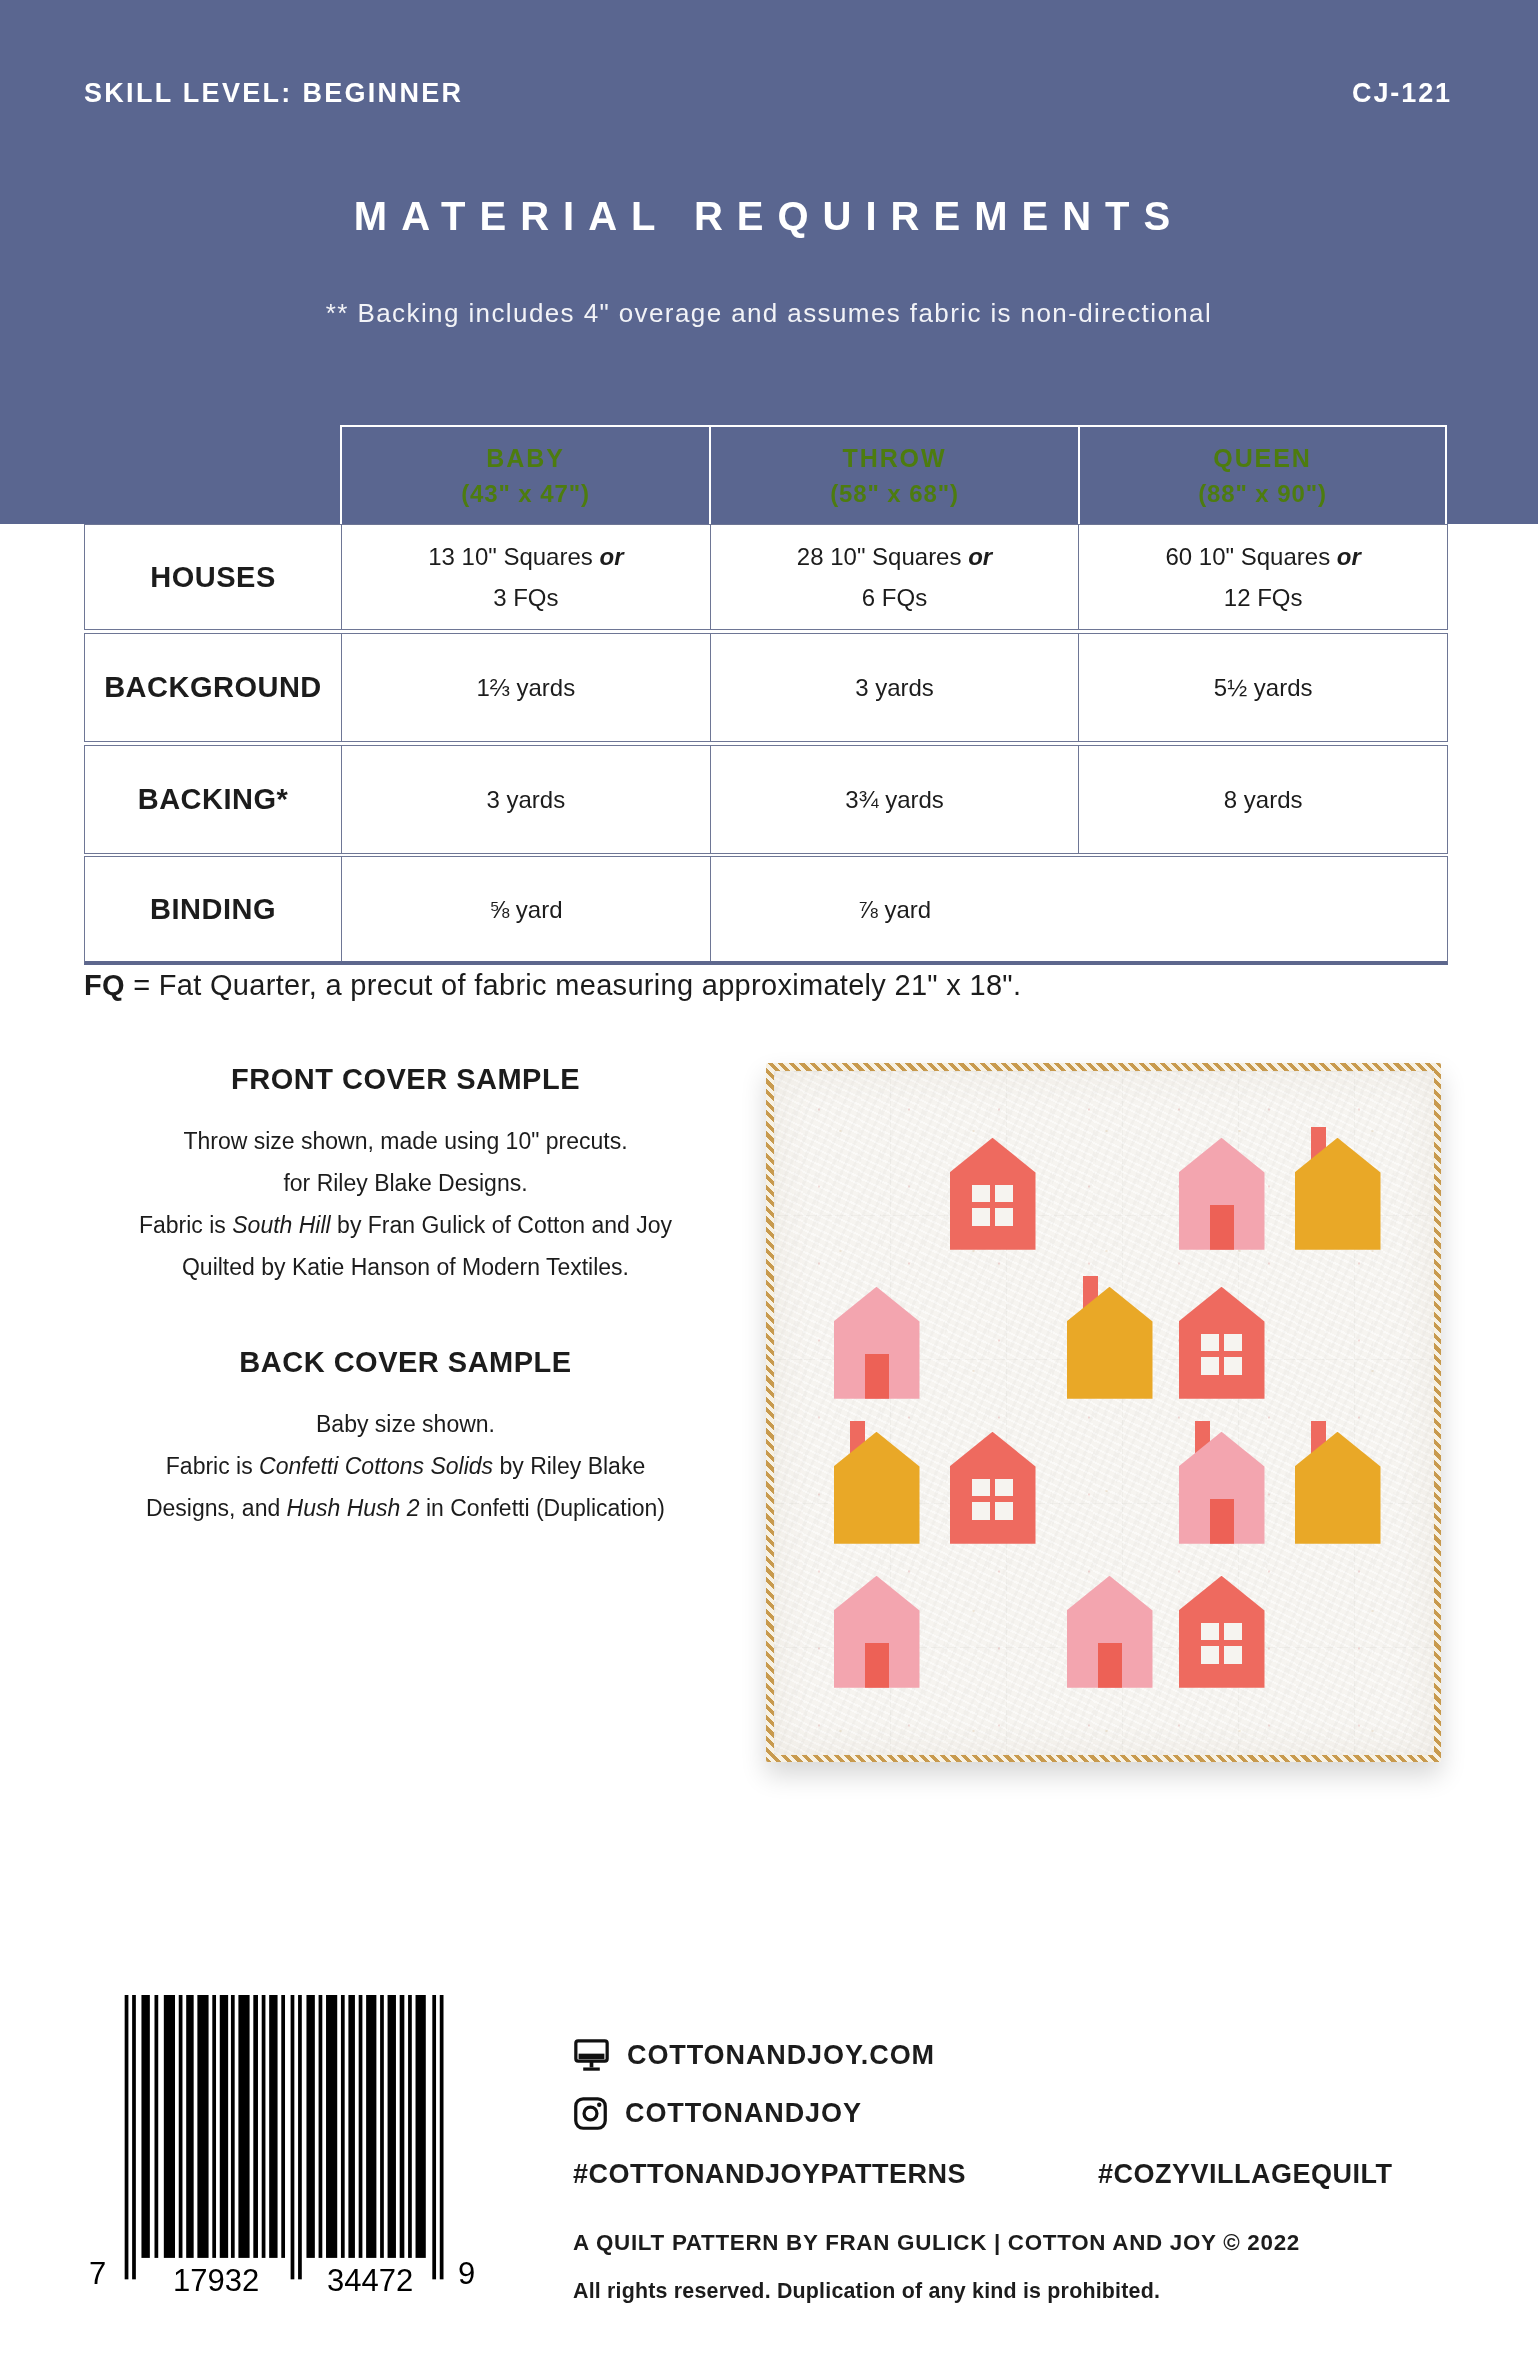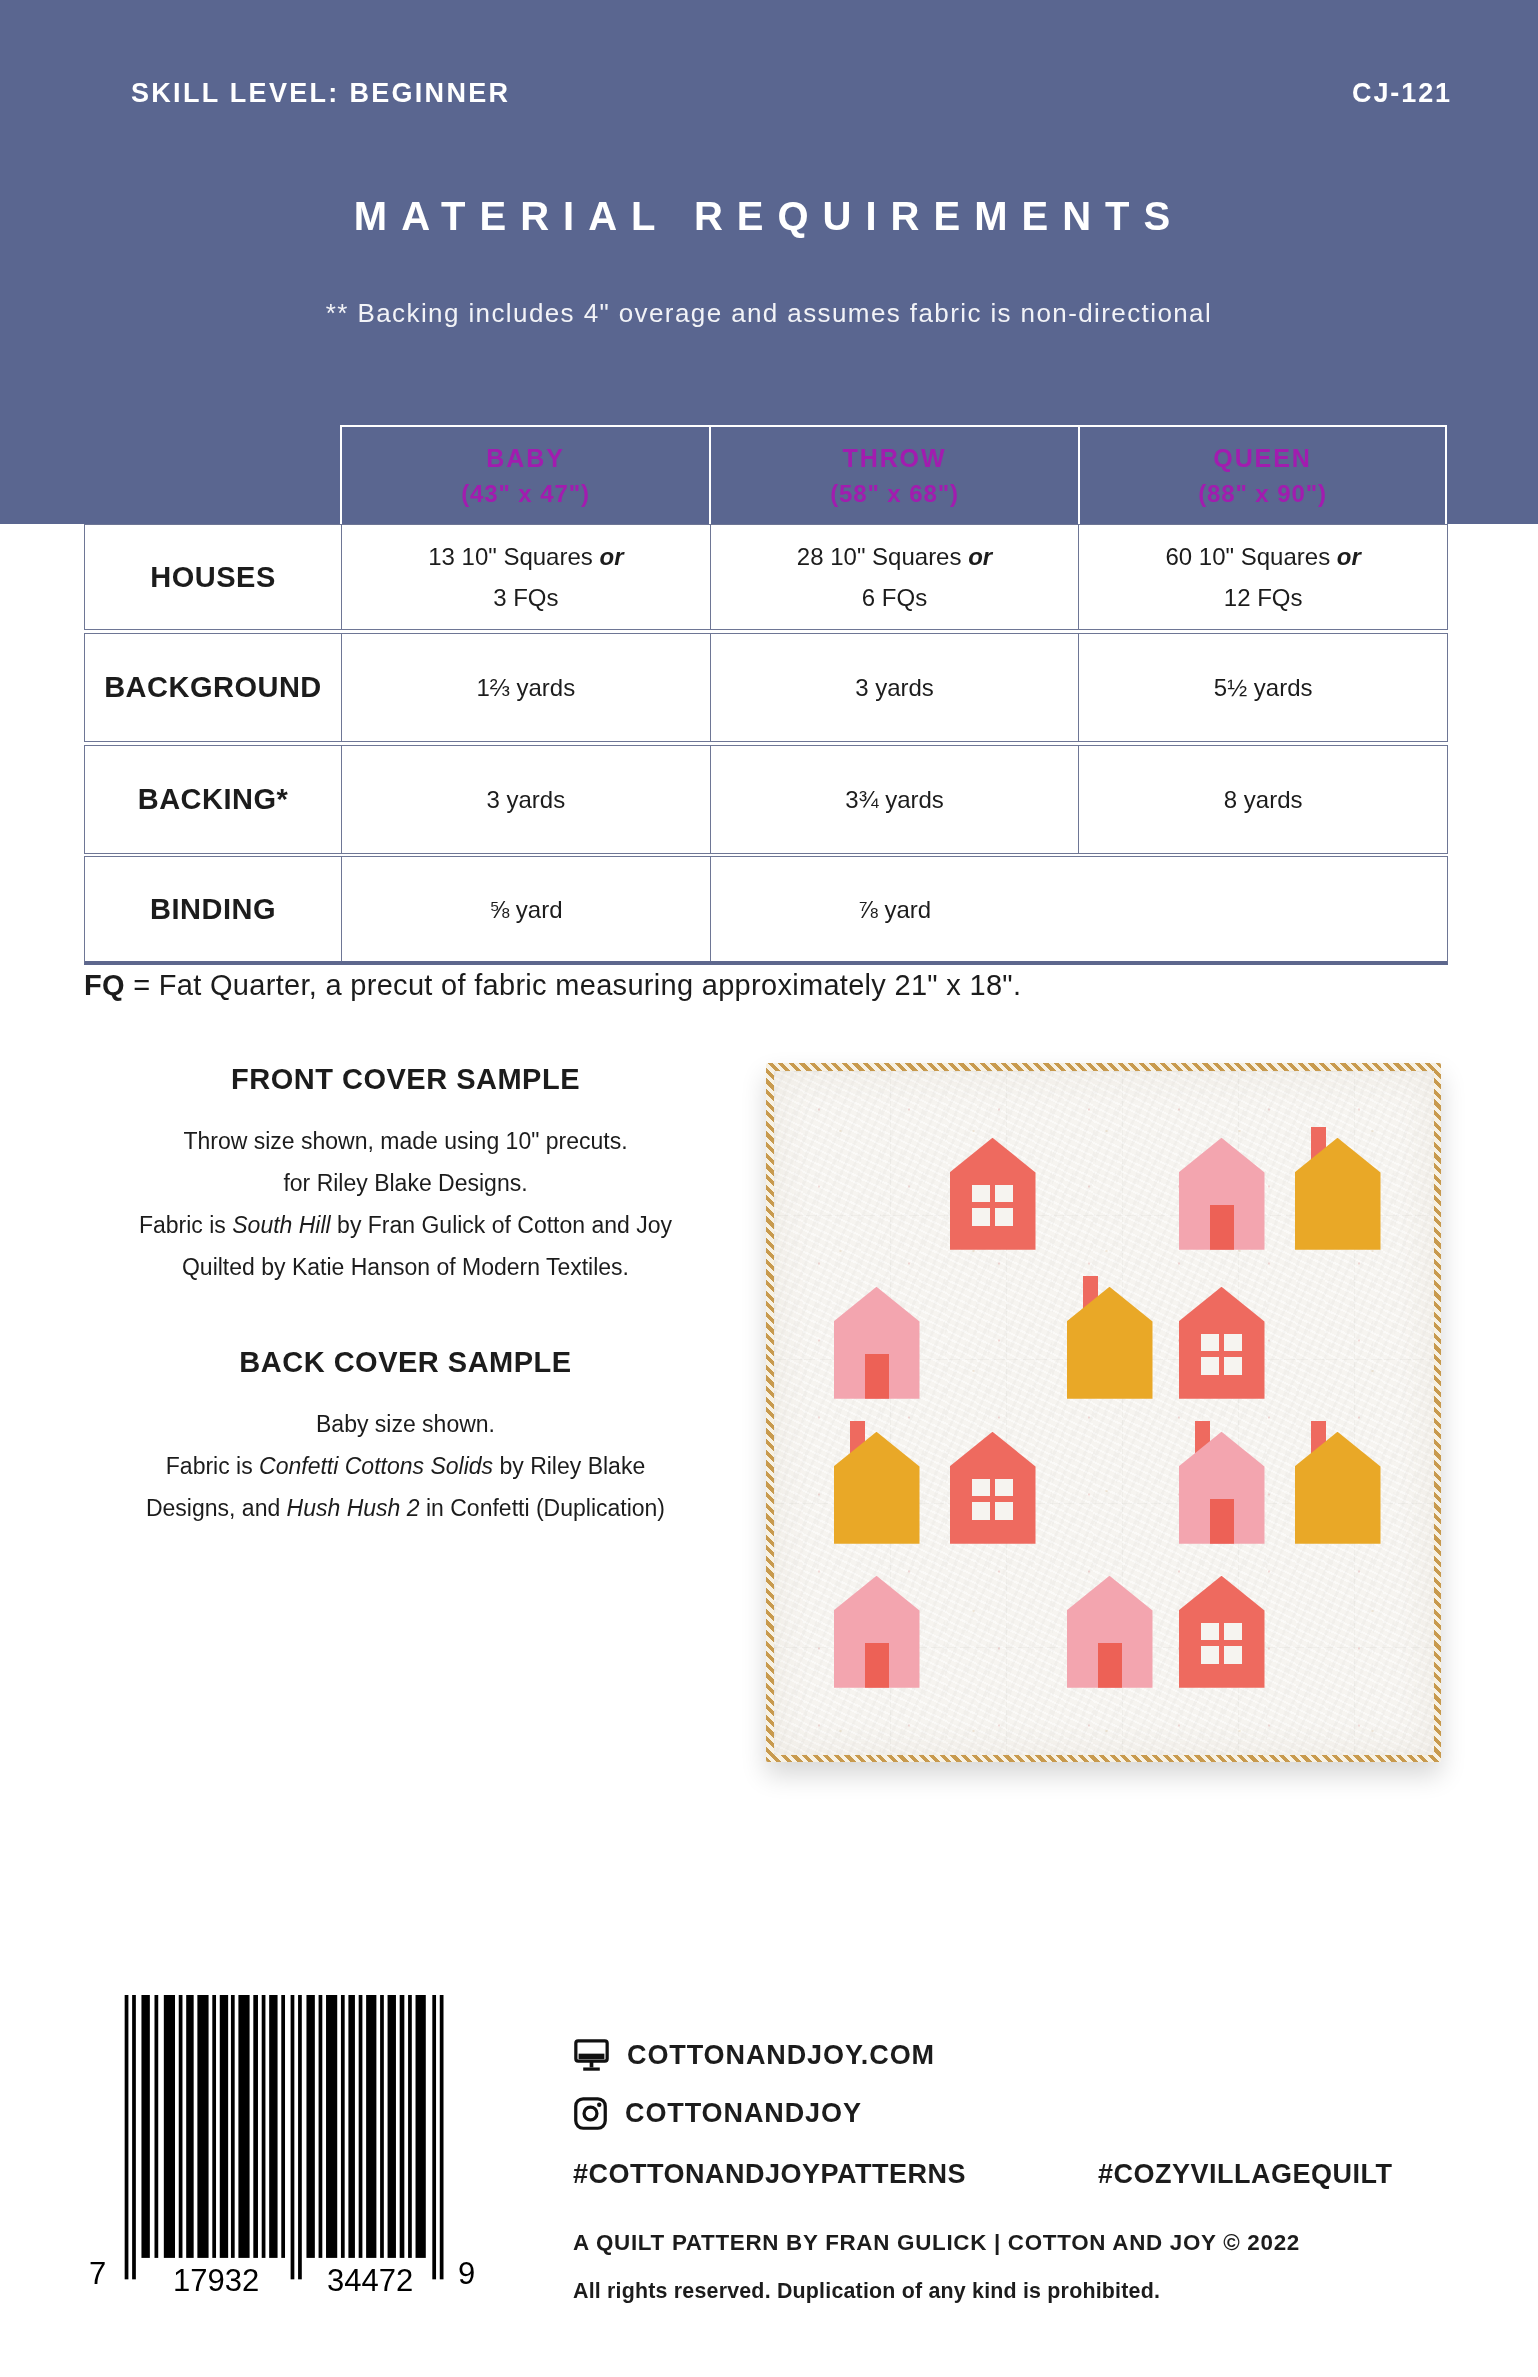--- a/index.html
+++ b/index.html
@@ -1,30 +1,30 @@
 <!DOCTYPE html>
 <html style="font-size:15px"><head>
 <meta charset="utf-8">
 <style>
   html,body{margin:0;padding:0;background:#e8e8e8;}
   .page{position:relative;width:1538px;height:2377px;background:#ffffff;margin:0 auto;
         font-family:"Liberation Sans",sans-serif;color:#1c1c1c;overflow:hidden;}
   
   .band{position:absolute;left:0;top:0;width:1538px;height:524px;background:#5a6690;}
-  .skill{position:absolute;left:84px;top:78px;font-size:27px;font-weight:700;color:#fff;letter-spacing:2.3px;margin-left:47px;}
+  .skill{position:absolute;left:84px;top:78px;font-size:27px;font-weight:700;color:#fff;letter-spacing:2.3px;}
   .code{position:absolute;right:86px;top:78px;font-size:27px;font-weight:700;color:#fff;letter-spacing:1.9px;}
   .title{position:absolute;left:0;top:194px;width:1538px;text-align:center;color:#fff;
          font-size:40px;font-weight:600;letter-spacing:14px;}
   .subtitle{position:absolute;left:0;top:298px;width:1538px;text-align:center;color:#f2f3f7;
          font-size:26px;font-weight:400;letter-spacing:1.4px;}
   
   .thead{position:absolute;left:340px;top:425px;width:1107px;height:99px;display:grid;
          grid-template-columns:1fr 1fr 1fr;border-top:2.8px solid #fff;box-sizing:border-box;}
   .hcell{border-left:2.8px solid #fff;box-sizing:border-box;display:flex;flex-direction:column;
-         align-items:center;justify-content:center;color:#a21caf;font-weight:700;line-height:35px;}
+         align-items:center;justify-content:center;color:#4d7c0f;font-weight:700;line-height:35px;}
   .hcell:last-child{border-right:2.8px solid #fff;}
   .hname{font-size:25px;letter-spacing:1.9px;}
   .hsize{font-size:24px;letter-spacing:0.9px;}
   .tbody{position:absolute;left:84px;top:524px;width:1364px;}
   .trow{display:grid;grid-template-columns:256px 1fr 1fr 1fr;border:1.9px solid #6e7695;box-sizing:border-box;background:#fff;}
   .trow + .trow{margin-top:2.8px;}
   .trow:last-child{border-bottom:4.7px solid #5d678d;}
   .tcell{border-left:1.9px solid #6e7695;display:flex;flex-direction:column;align-items:center;
          justify-content:center;text-align:center;font-size:24px;line-height:41px;padding:3.7px 5.6px;box-sizing:border-box;}
   .tcell:first-child{border-left:none;}

